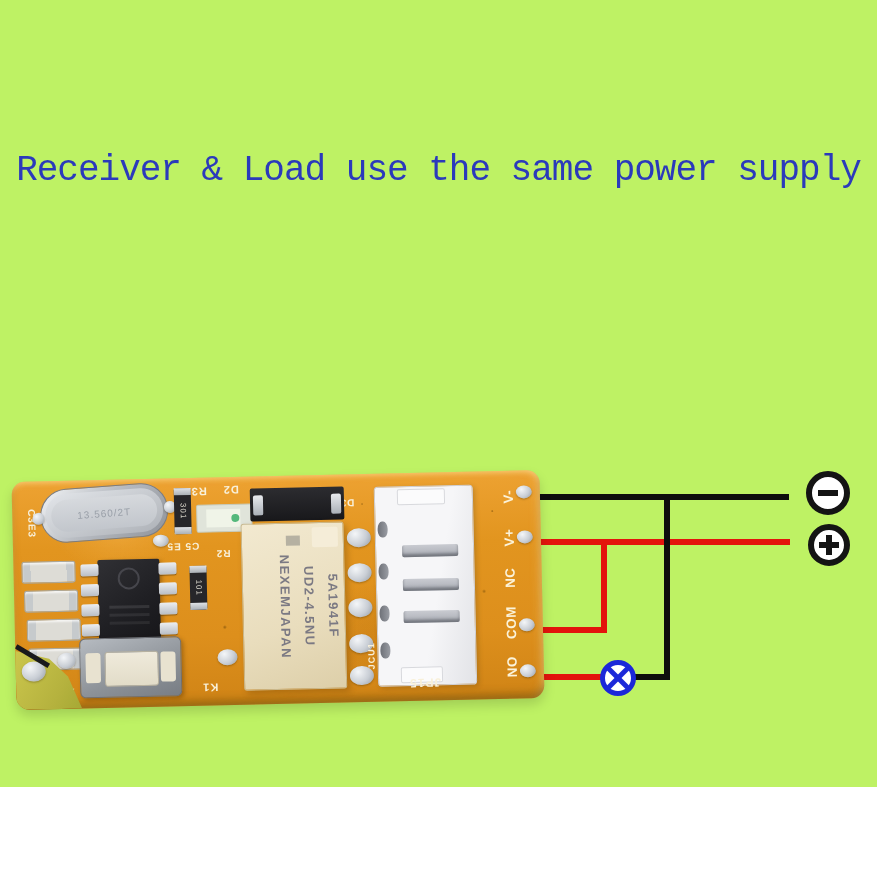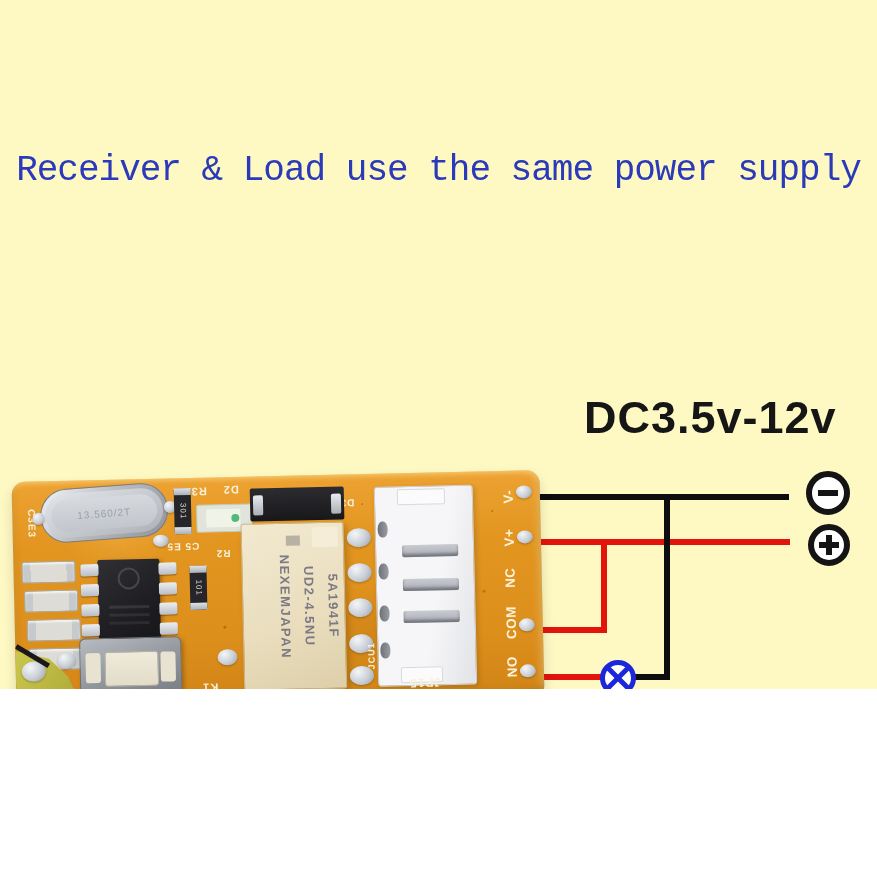--- a/index.html
+++ b/index.html
@@ -1,16 +1,16 @@
 <!DOCTYPE html>
 <html><head>
 <meta charset="utf-8">
 <style>
   html,body{margin:0;padding:0;background:#ffffff;}
-  #stage{position:relative;width:877px;height:689px;background:#fef9c3;overflow:hidden;
+  #stage{position:relative;width:877px;height:787px;background:#bef264;overflow:hidden;
          font-family:"Liberation Sans",sans-serif;}
   .abs{position:absolute;}
   
   #title{left:0;right:0;top:150px;text-align:center;font-family:"Liberation Mono",monospace;
          font-size:36px;letter-spacing:-1px;color:#2b3abb;white-space:nowrap;}
   #voltage{left:584px;top:392px;font-family:"Liberation Sans",sans-serif;font-weight:bold;
            font-size:45px;color:#161616;letter-spacing:1px;}
   
   .wire{position:absolute;}
   .wire.red{background:#e3140c;}
@@ -116,21 +116,20 @@
       background:linear-gradient(120deg,#cdc84e,#b5b23e 60%,#9da32f);
       clip-path:polygon(0 18%,40% 30%,62% 55%,78% 100%,0 100%);}
   #ant-stub{left:-2px;top:172px;width:38px;height:5px;background:#19191c;transform:rotate(32deg);}
 </style>
 </head>
 <body>
 
 <div id="stage">
 
   <div id="title" class="abs">Receiver &amp; Load use the same power supply</div>
-  <div id="voltage" class="abs">DC3.5v-12v</div>
 
   <div class="wire red" style="left:538px;top:539px;width:252px;height:6px;"></div>
   <div class="wire red" style="left:601px;top:539px;width:6px;height:94px;"></div>
   <div class="wire red" style="left:538px;top:627px;width:69px;height:6px;"></div>
   <div class="wire red" style="left:538px;top:674px;width:65px;height:6px;"></div>
 
   <div class="wire black" style="left:538px;top:494px;width:251px;height:6px;"></div>
   <div class="wire black" style="left:664px;top:494px;width:6px;height:186px;"></div>
   <div class="wire black" style="left:630px;top:674px;width:40px;height:6px;"></div>
 

